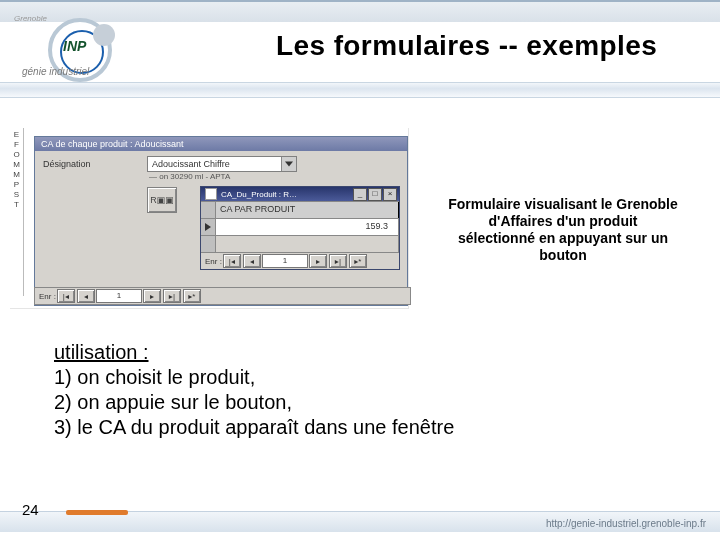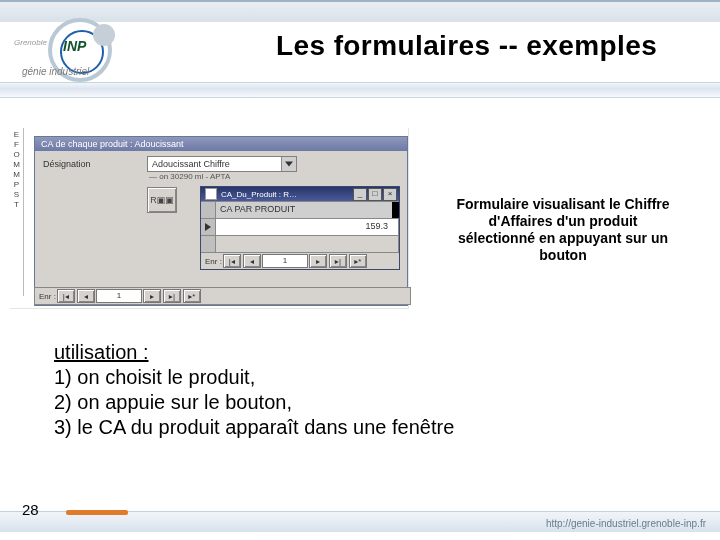--- a/index.html
+++ b/index.html
@@ -60,21 +60,21 @@
   }
   .logo .inptxt {
     position: absolute;
     top: 24px; left: 45px;
     font-size: 14px; font-weight: bold;
     color: #14532d;
     font-style: italic;
   }
   .logo .gren {
     position: absolute;
-    top: 24px; left: -4px;
+    top: 0; left: -4px;
     font-size: 8px; color: #999;
     font-style: italic;
     text-align: right;
   }
   .logo .sub {
     position: absolute;
     top: 52px; left: 4px;
     font-size: 10px;
     color: #7a7a7a;
     font-style: italic;
@@ -233,21 +233,21 @@
     font-size: 9px;
   }
   .win2 .row .sel {
     width: 14px;
     background: #bfbfbf;
     border-right: 1px solid #888;
   }
   .win2 .row .headcell {
     flex: 1;
     background: #cfcfcf;
-    border-right: 7px solid #000000;
+    border-right: 1px solid #000000;
     padding-left: 4px;
     line-height: 15px;
   }
   .win2 .row .val {
     flex: 1;
     background: #fff;
     text-align: right;
     padding-right: 10px;
     line-height: 15px;
     border-right: 1px solid #888;
@@ -441,30 +441,30 @@
     <div class="navbtn">|◂</div>
     <div class="navbtn">◂</div>
     <div class="navcount">1</div>
     <div class="navbtn">▸</div>
     <div class="navbtn">▸|</div>
     <div class="navbtn">▸*</div>
   </div>
 </div>
 
 <div class="caption">
-  <span>Formulaire visualisant le Chiffre</span><br>
+  <span>Formulaire visualisant le Grenoble</span><br>
   <span>d'Affaires d'un produit</span><br>
   <span>sélectionné en appuyant sur un</span><br>
   <span>bouton</span>
 </div>
 
 <div class="usage">
   <span class="h">utilisation :</span><br>
   <span>1) on choisit le produit,</span><br>
   <span>2) on appuie sur le bouton,</span><br>
   <span>3) le CA du produit apparaît dans une fenêtre</span>
 </div>
 
 <div class="footerband">
   <div class="orange"></div>
 </div>
-<div class="pagenum">28</div>
+<div class="pagenum">24</div>
 <div class="footer-url">http://genie-industriel.grenoble-inp.fr</div>
 
 </body></html>

